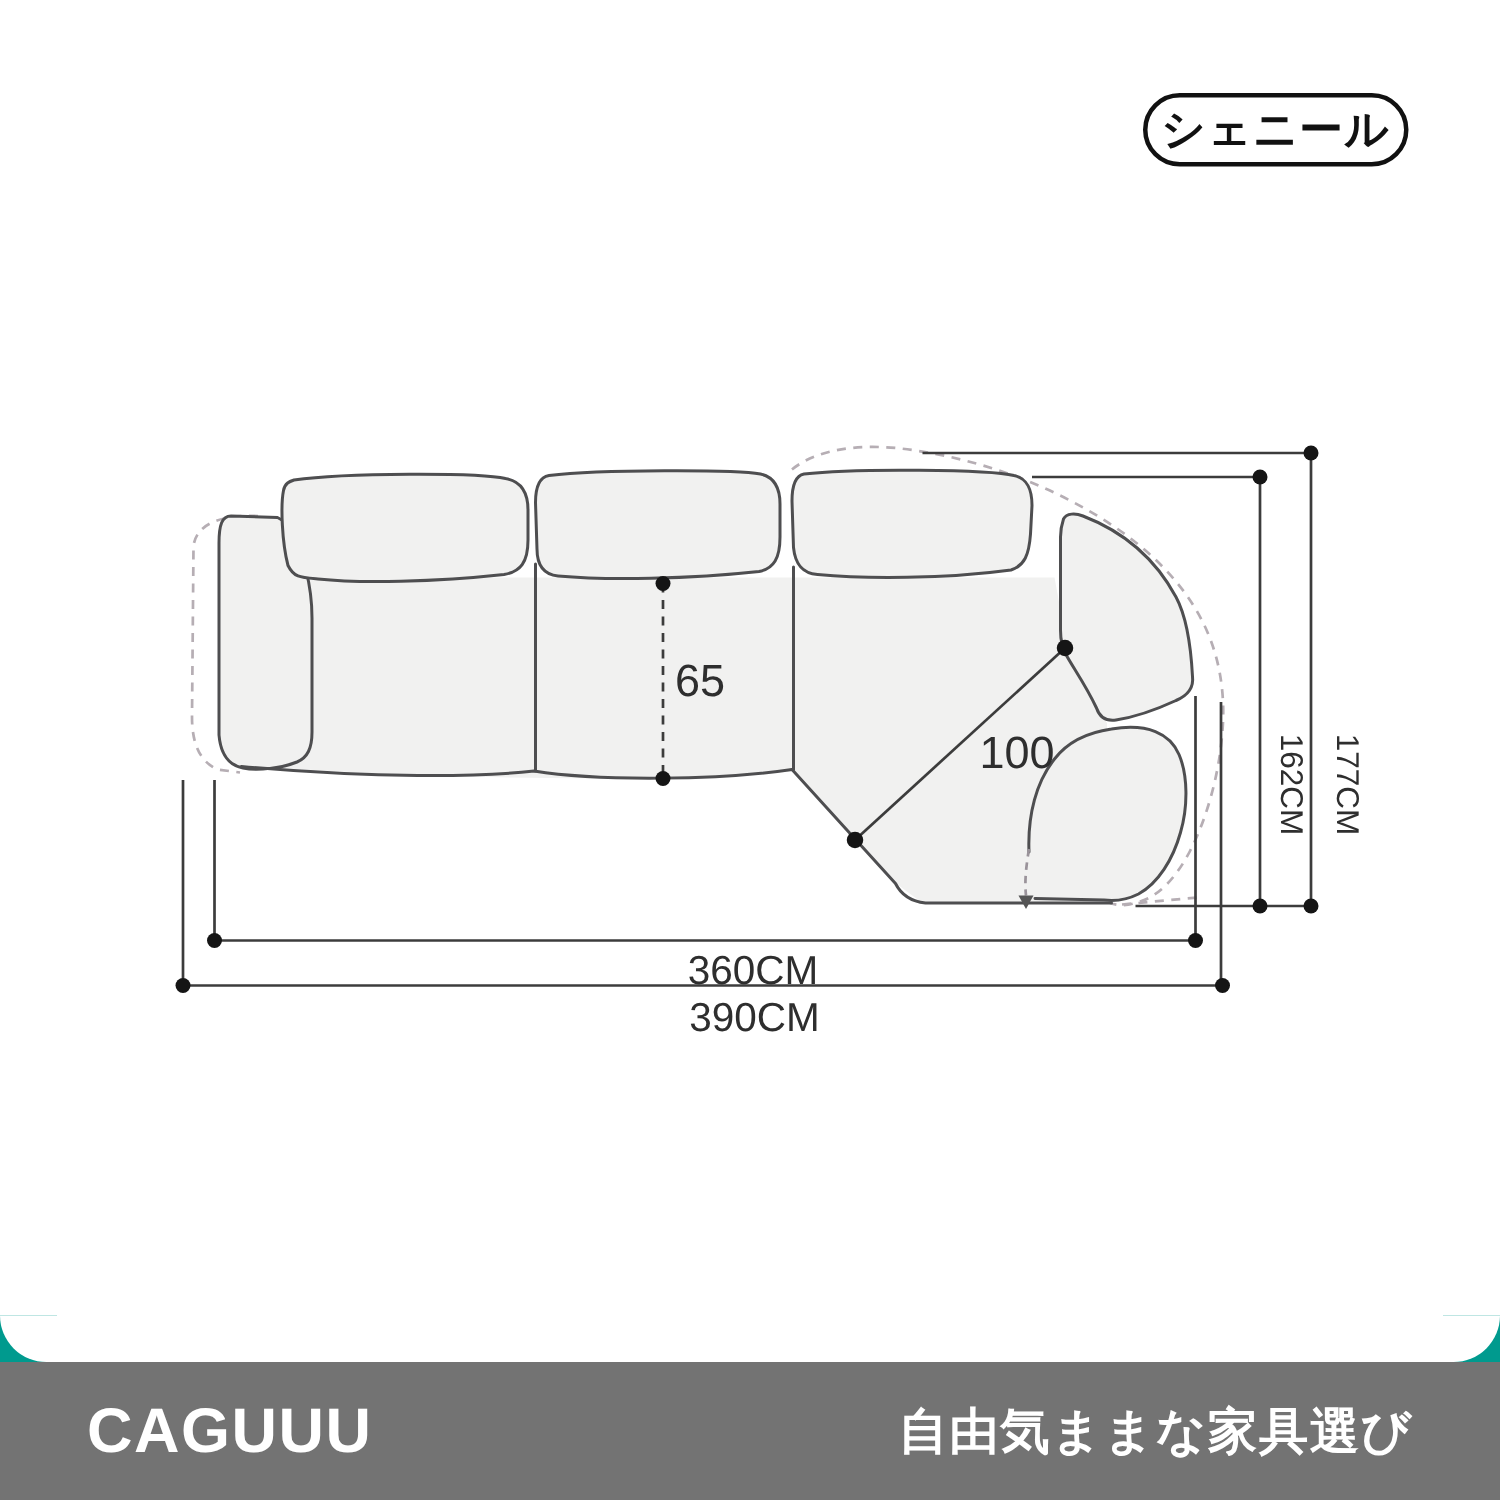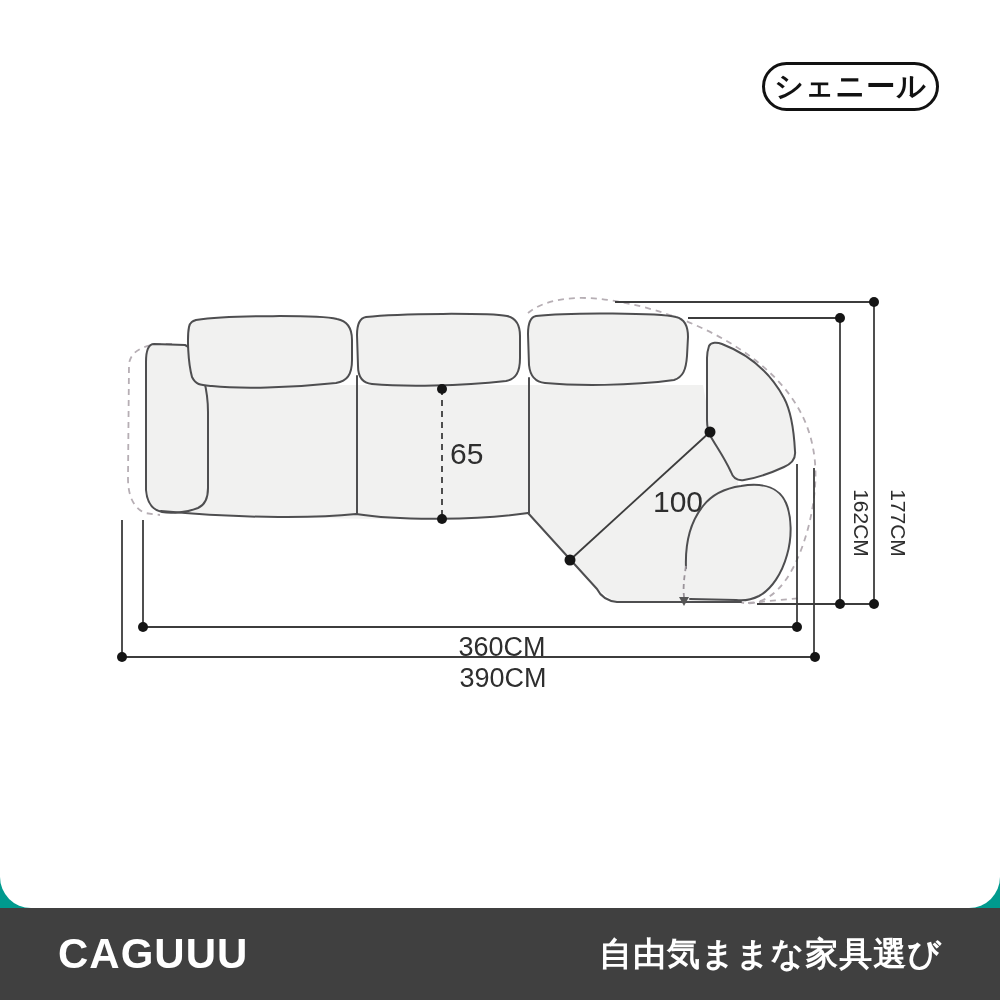--- a/index.html
+++ b/index.html
@@ -8,21 +8,21 @@
 
   
   .badge{position:absolute;left:762px;top:62px;width:177px;height:49px;box-sizing:border-box;
          border:3px solid #111;border-radius:27px;display:flex;align-items:center;justify-content:center;}
   .badge span{font-size:29px;font-weight:700;color:#111;letter-spacing:1px;}
 
   
   .diagram{position:absolute;left:0;top:0;width:1000px;height:1000px;}
 
   
-  .footer{position:absolute;left:0;right:0;bottom:0;height:92px;background:#404040;
+  .footer{position:absolute;left:0;right:0;bottom:0;height:92px;background:#737373;
           display:flex;align-items:center;justify-content:space-between;padding:0 58px;box-sizing:border-box;}
   .footer .logo{color:#fff;font-size:42px;font-weight:800;letter-spacing:1px;}
   .footer .tagline{color:#fff;font-size:33px;font-weight:700;letter-spacing:1px;margin-left:28px;}
   .notch{position:absolute;bottom:100%;width:38px;height:31px;background:#009a8e;}
   .notch-left{left:0}
   .notch-right{right:0}
   .notch .mask{width:100%;height:100%;background:#fff;}
   .notch-left .mask{border-bottom-left-radius:36px;}
   .notch-right .mask{border-bottom-right-radius:36px;}
 </style>

